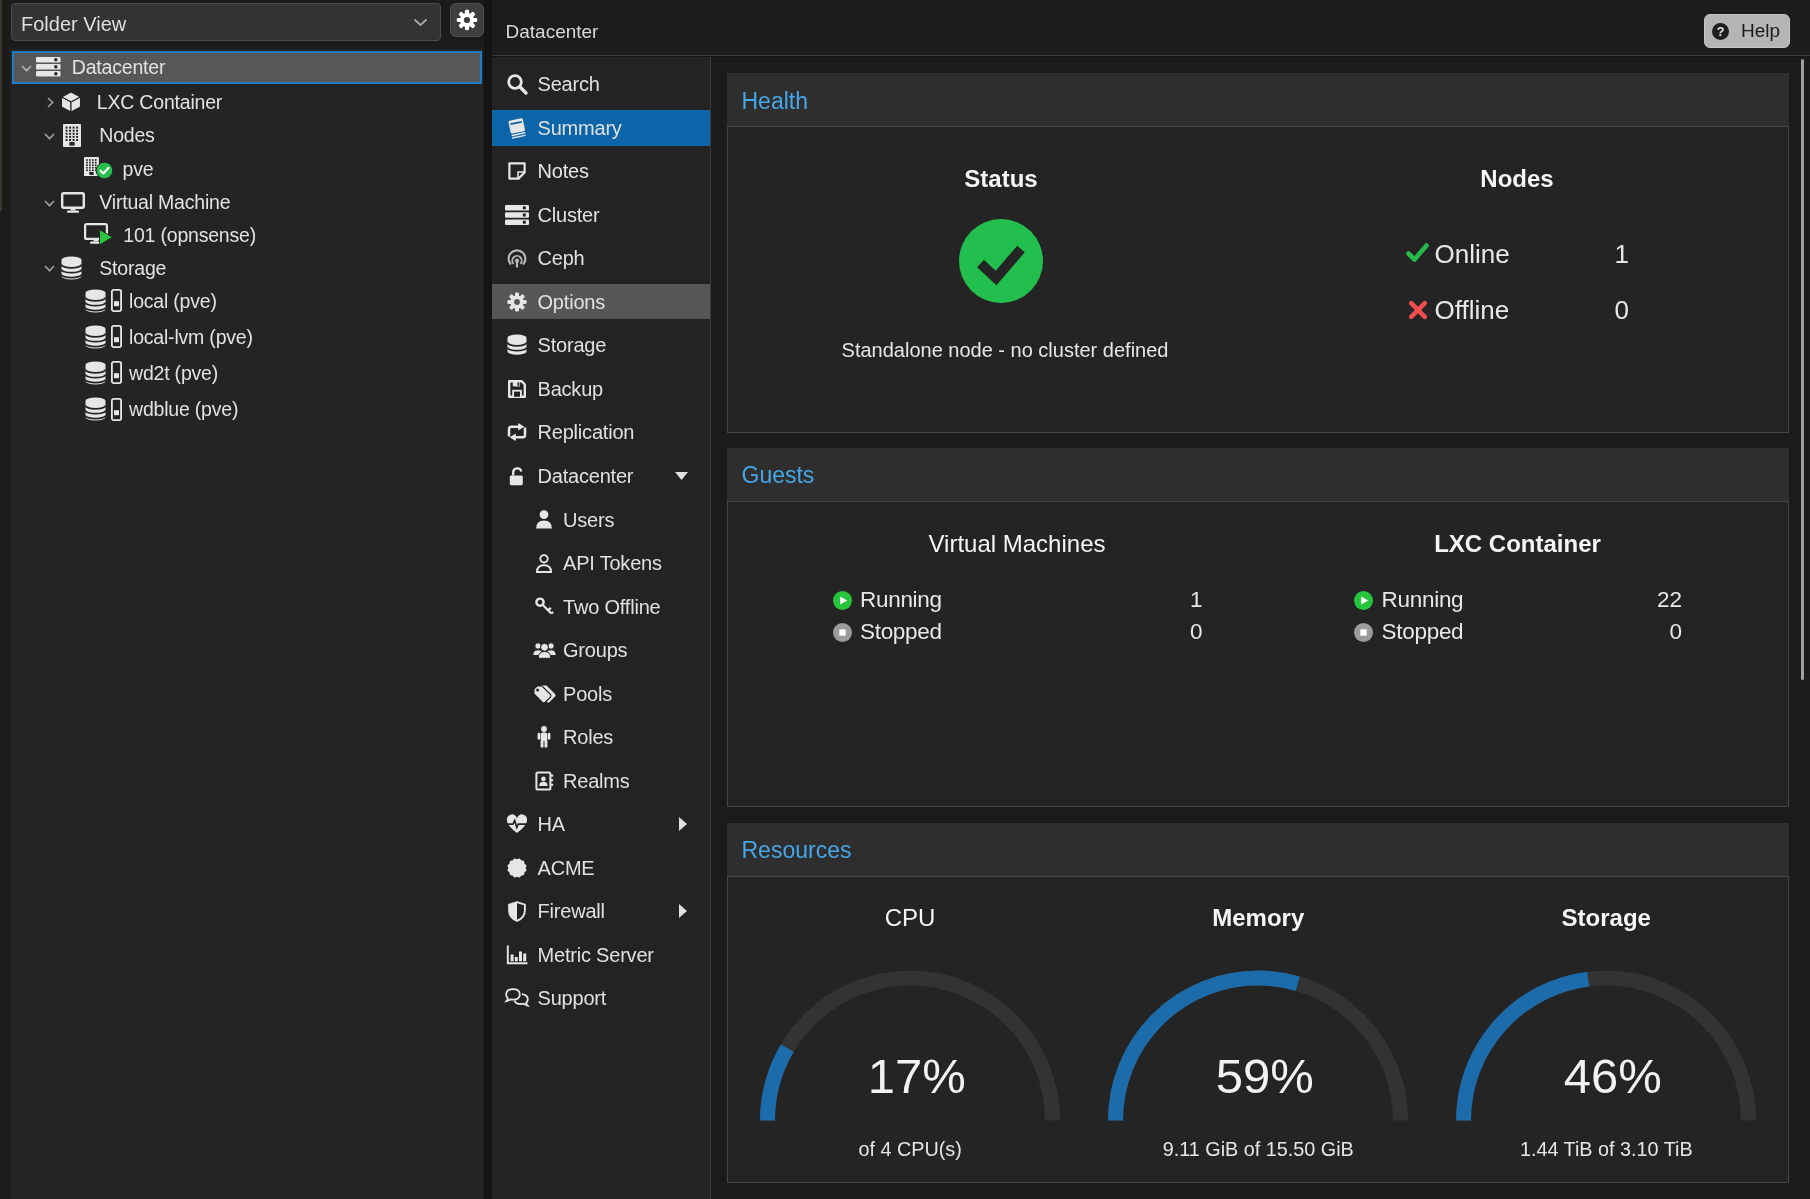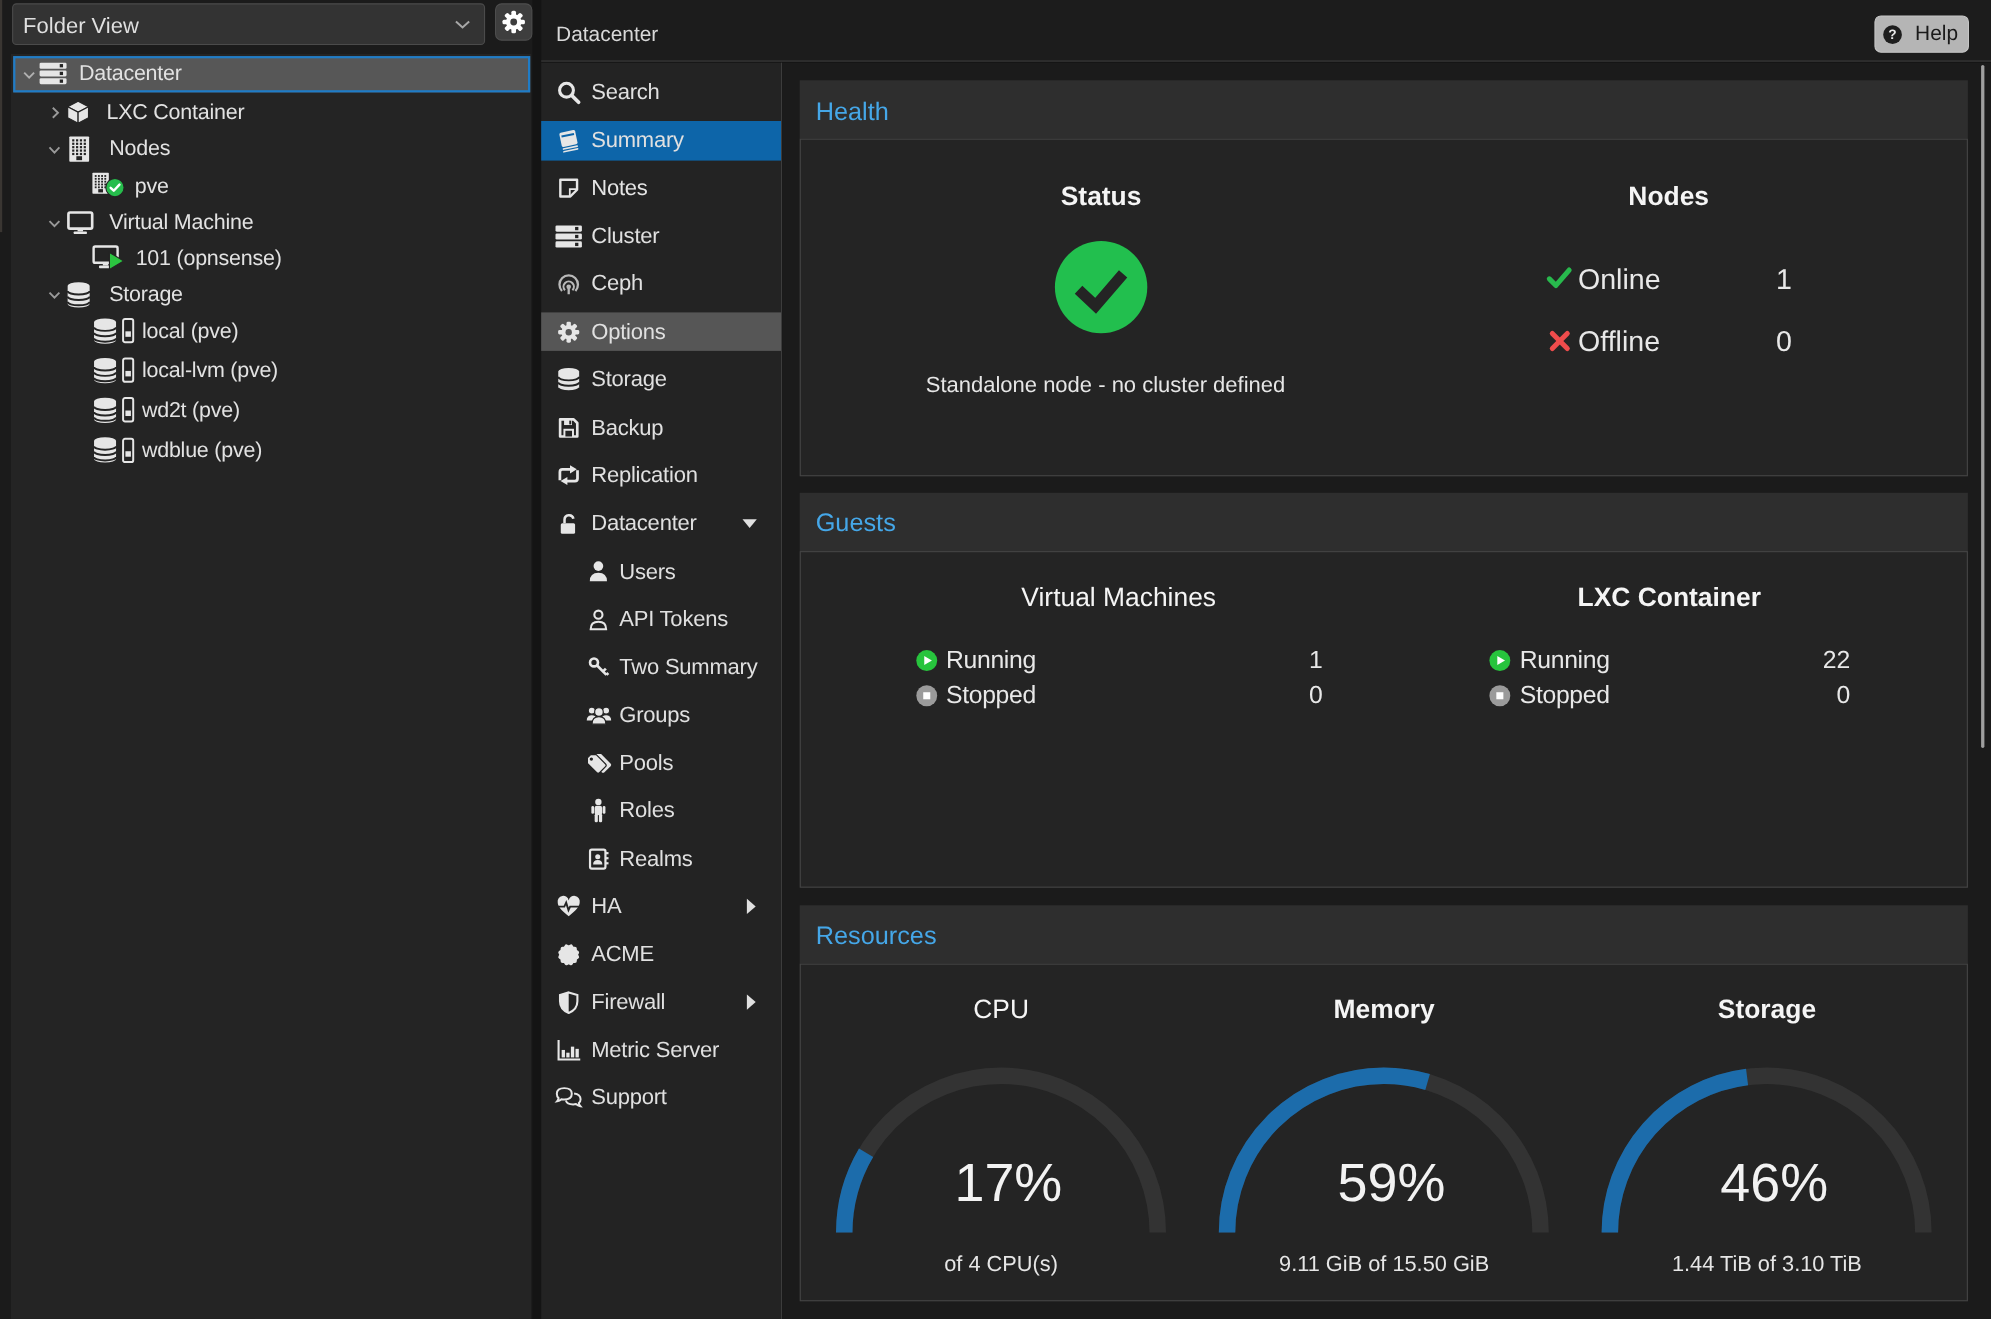--- a/index.html
+++ b/index.html
@@ -283,21 +283,21 @@
   </svg>
 <span class="txt" style="left:563px;top:545.0px;line-height:36px;font-size:20px;letter-spacing:-0.2px;color:#e0e0e0">API Tokens</span>
 <svg style="left:533.5px;top:596.49px" width="20" height="20" viewBox="0 0 20 20">
     <g stroke="#e6e6e6" fill="none" stroke-width="2.4">
       <circle cx="6" cy="6.2" r="3.6"></circle>
       <line x1="8.8" y1="9" x2="17.3" y2="17.5"></line>
       <line x1="14.2" y1="14.4" x2="16.8" y2="11.8"></line>
       <line x1="17.3" y1="17.5" x2="19" y2="15.8"></line>
     </g>
   </svg>
-<span class="txt" style="left:563px;top:588.5px;line-height:36px;font-size:20px;letter-spacing:-0.2px;color:#e0e0e0">Two Summary</span>
+<span class="txt" style="left:563px;top:588.5px;line-height:36px;font-size:20px;letter-spacing:-0.2px;color:#e0e0e0">Two Offline</span>
 <svg style="left:531.5px;top:641.01px" width="25" height="18" viewBox="0 0 25 18">
     <g fill="#e6e6e6" stroke="#232323" stroke-width="1">
       <circle cx="6" cy="5" r="3.2"></circle>
       <path d="M0.8,14.5 Q0.8,8.8 6,8.8 Q11.2,8.8 11.2,14.5 Z"></path>
       <circle cx="19" cy="5" r="3.2"></circle>
       <path d="M13.8,14.5 Q13.8,8.8 19,8.8 Q24.2,8.8 24.2,14.5 Z"></path>
       <circle cx="12.5" cy="6.3" r="3.9"></circle>
       <path d="M6.2,17.3 Q6.2,10.5 12.5,10.5 Q18.8,10.5 18.8,17.3 Z"></path>
     </g>
   </svg>

